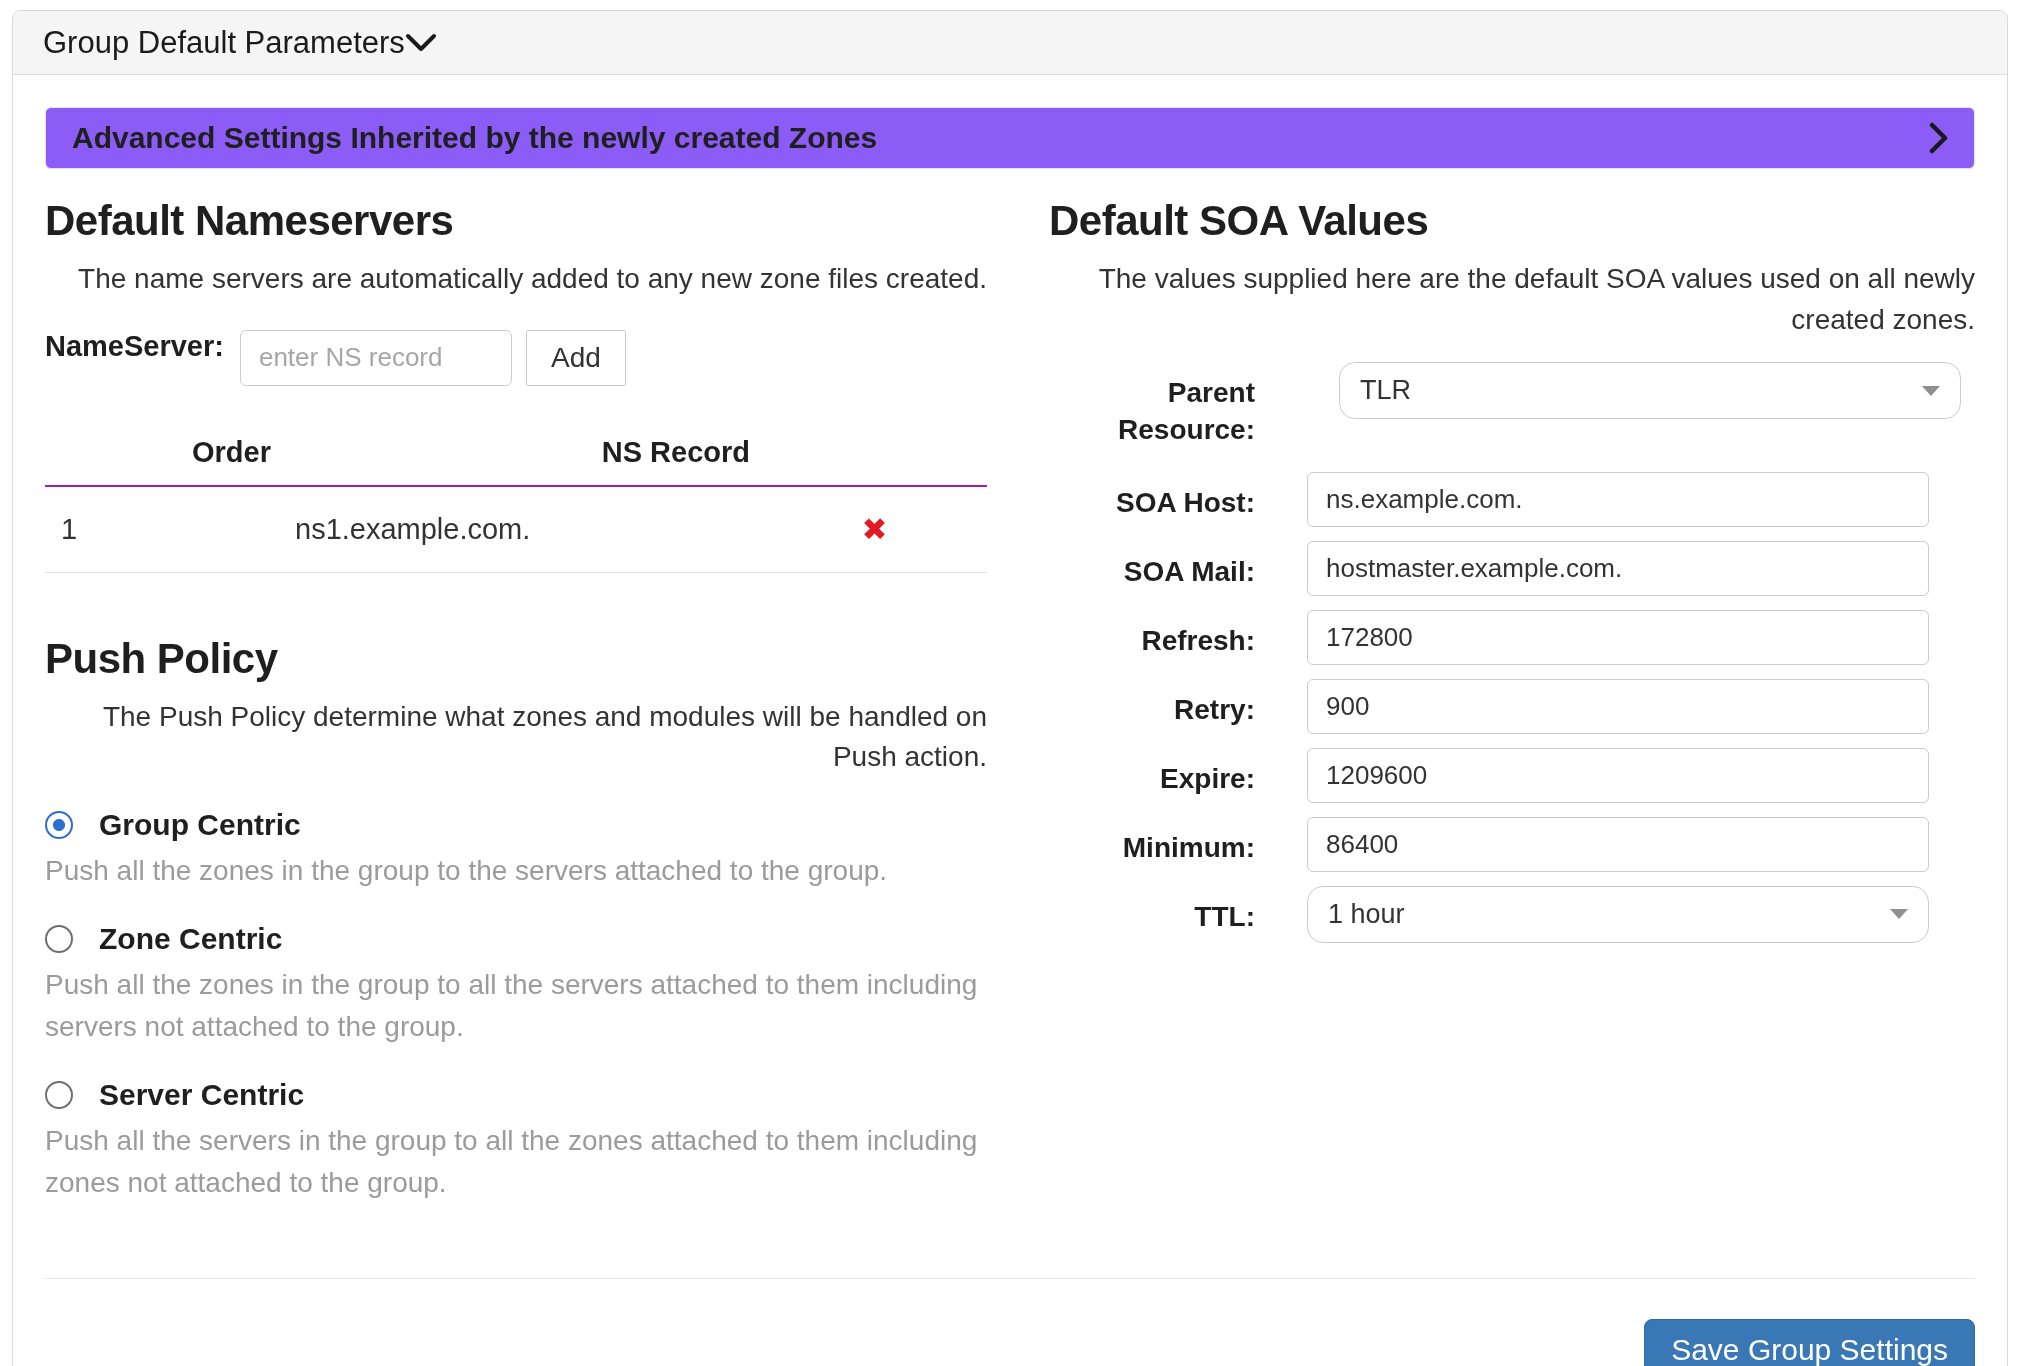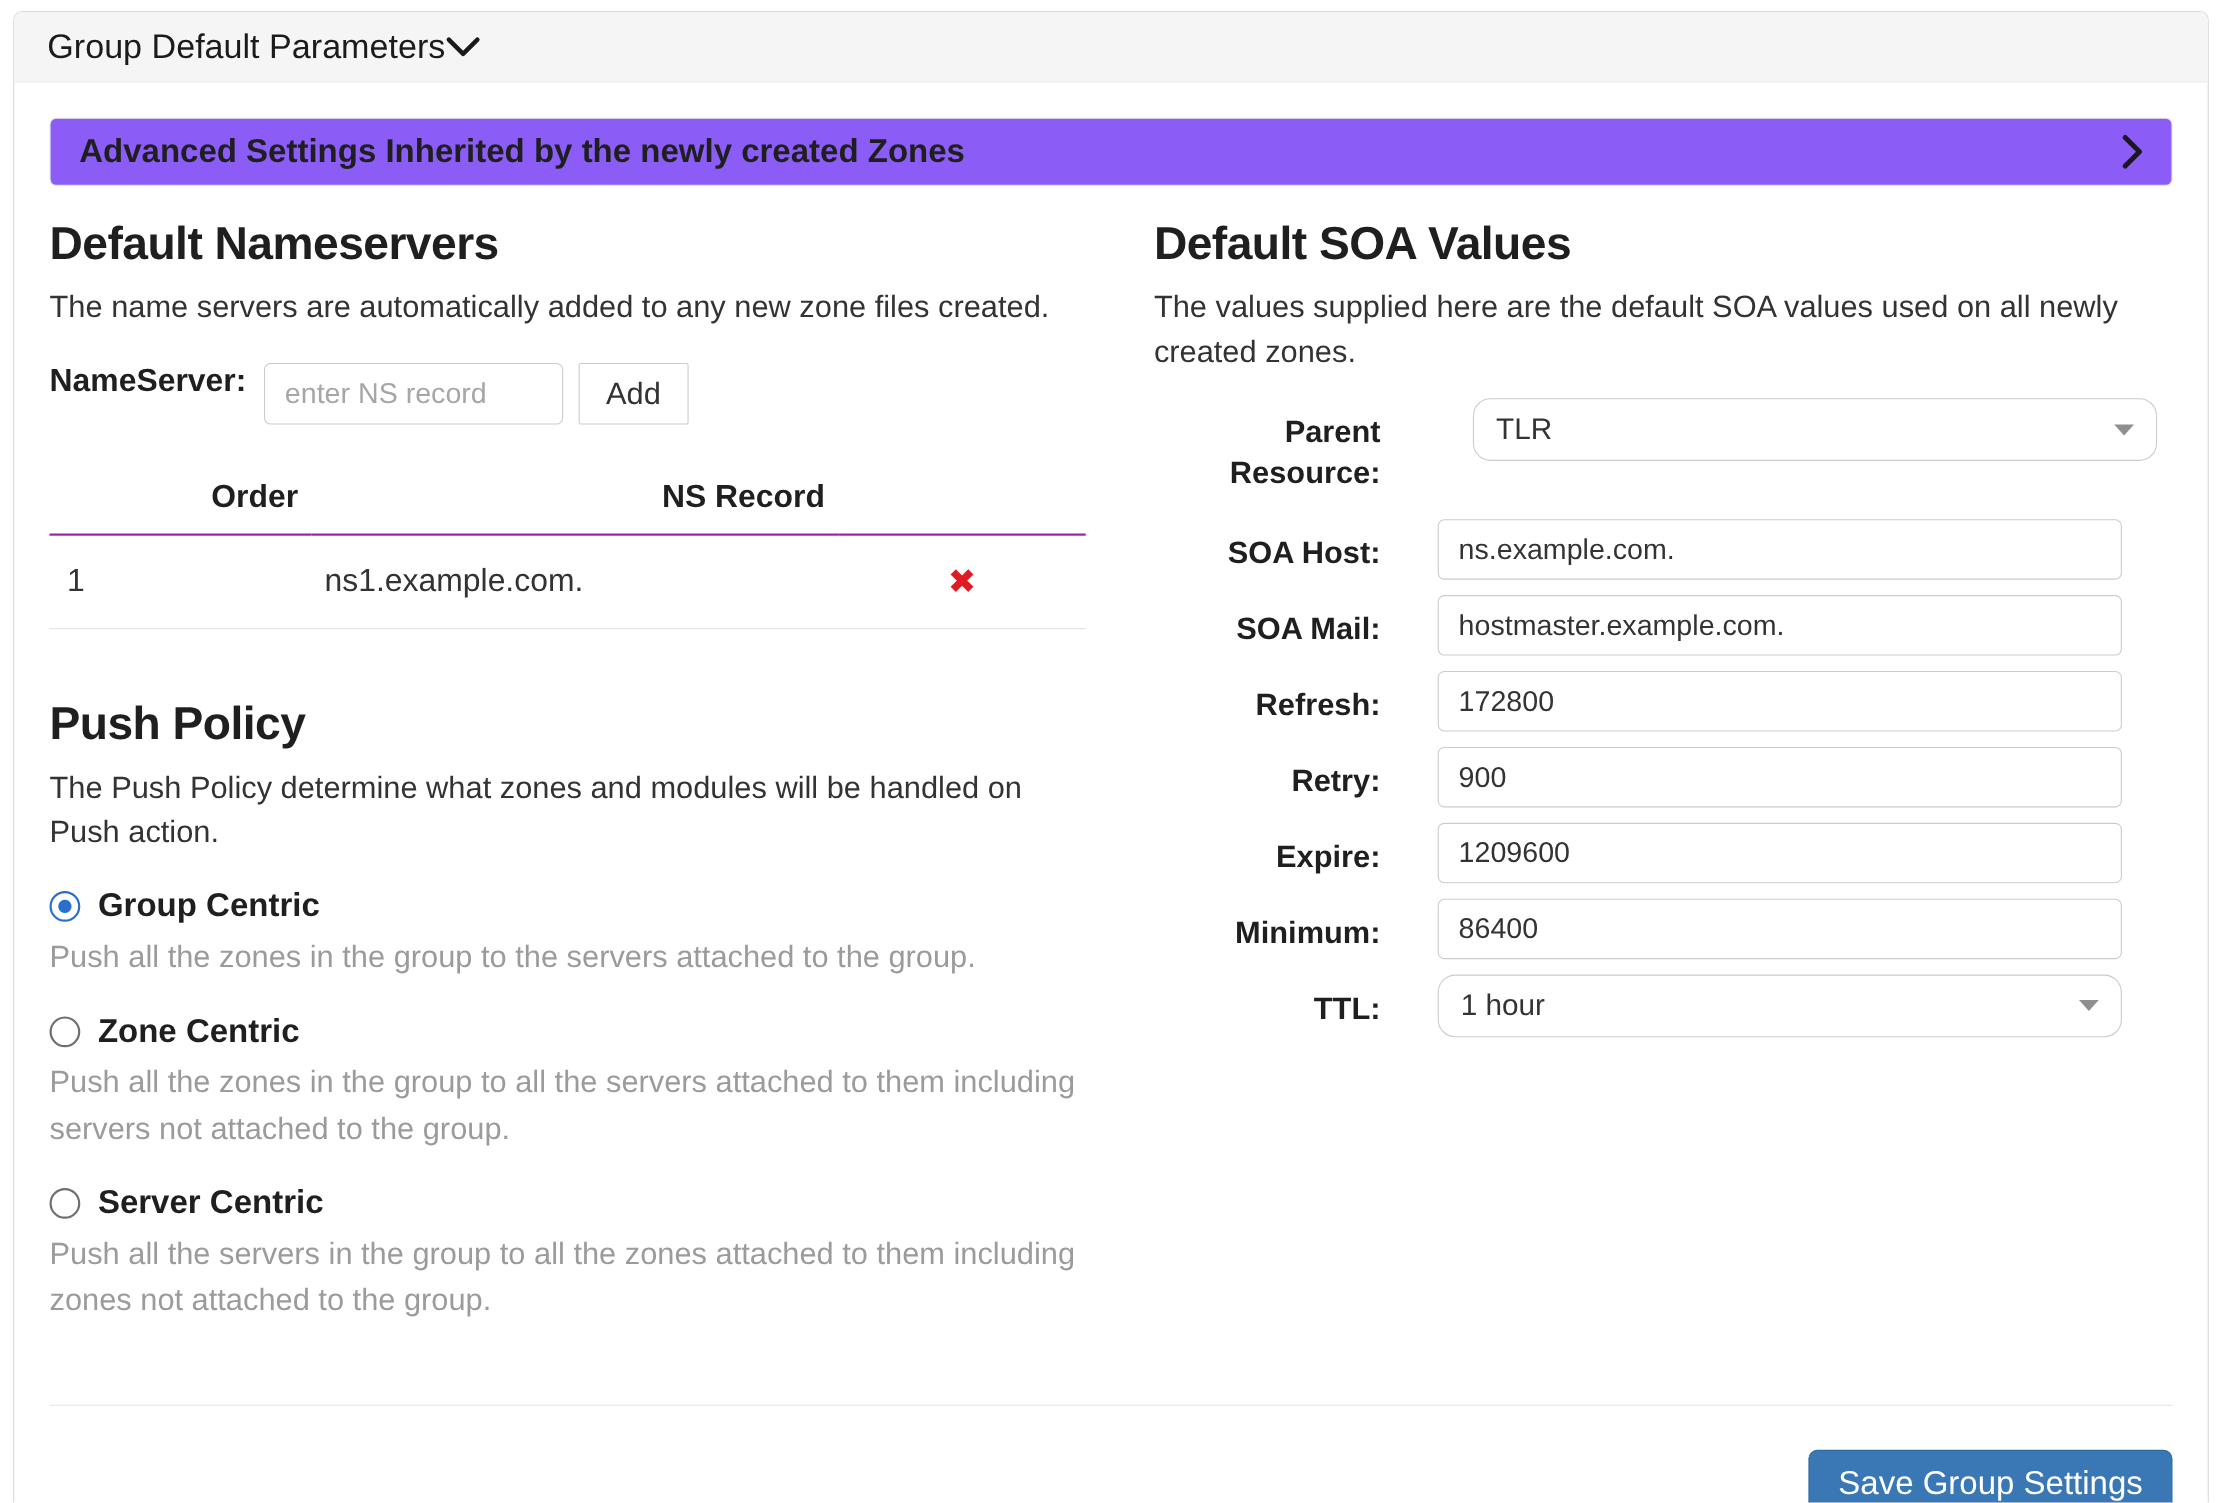--- a/index.html
+++ b/index.html
@@ -51,20 +51,21 @@
   h2.section-title {
     font-size: 42px; font-weight: bold;
     margin: 28px 0 14px 0;
     color: #1f1f1f;
     letter-spacing: -0.5px;
   }
   p.section-desc {
     font-size: 28px; color: #333333;
     margin: 0 0 22px 0;
     line-height: 1.45;
+    text-align: right;
   }
 
   
   .ns-form { display: flex; gap: 14px; margin: 30px 0 34px 0; }
   .ns-label { font-weight: bold; font-size: 29px; color: #1f1f1f; margin-right: 2px; }
   .ns-input {
     width: 272px; height: 56px;
     border: 1px solid #cccccc; border-radius: 6px;
     padding: 0 18px; font-size: 26px; color: #333;
     font-family: "Liberation Sans", sans-serif;
@@ -85,21 +86,21 @@
   .ns-table th {
     text-align: right; font-weight: bold; color: #1f1f1f;
     padding: 16px 12px; border-bottom: 2px solid #a21caf;
   }
   .ns-table td { padding: 24px 12px; border-bottom: 1px solid #e3e3e3; }
   .col-order { width: 238px; padding-left: 16px !important; }
   .col-del { width: 225px; text-align: center; }
   .delete-icon { color: #e01b22; font-size: 31px; font-weight: bold; cursor: pointer; }
 
   
-  .radio-row { display: flex; align-items: center; gap: 16px; margin: 30px 0 8px 0; }
+  .radio-row { display: flex; align-items: center; gap: 26px; margin: 30px 0 8px 0; }
   input[type="radio"] {
     appearance: none; -webkit-appearance: none;
     width: 28px; height: 28px; margin: 0;
     border: 2px solid #6f6f6f; border-radius: 50%;
     background: #ffffff; cursor: pointer; flex: none;
   }
   input[type="radio"]:checked {
     border-color: #2a6fce;
     background: radial-gradient(circle closest-side, #2a6fce 0 46%, #ffffff 54%);
   }

